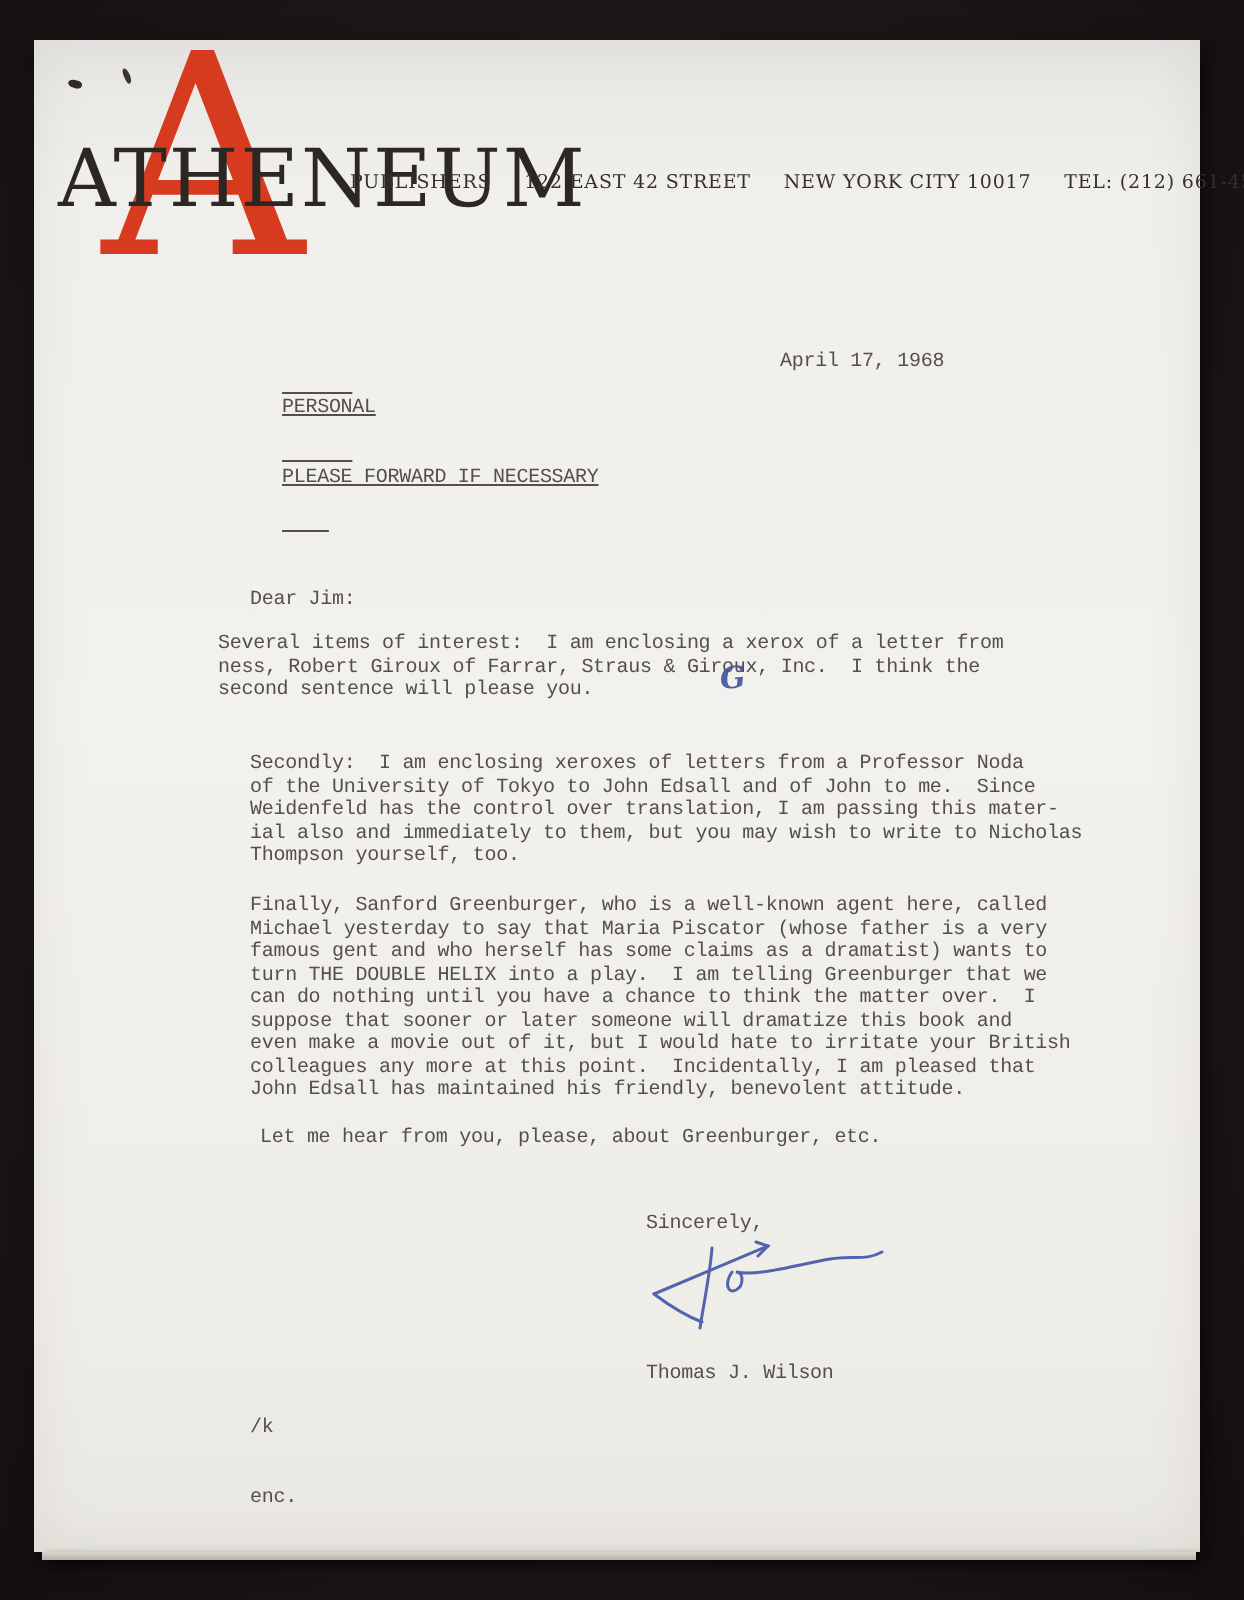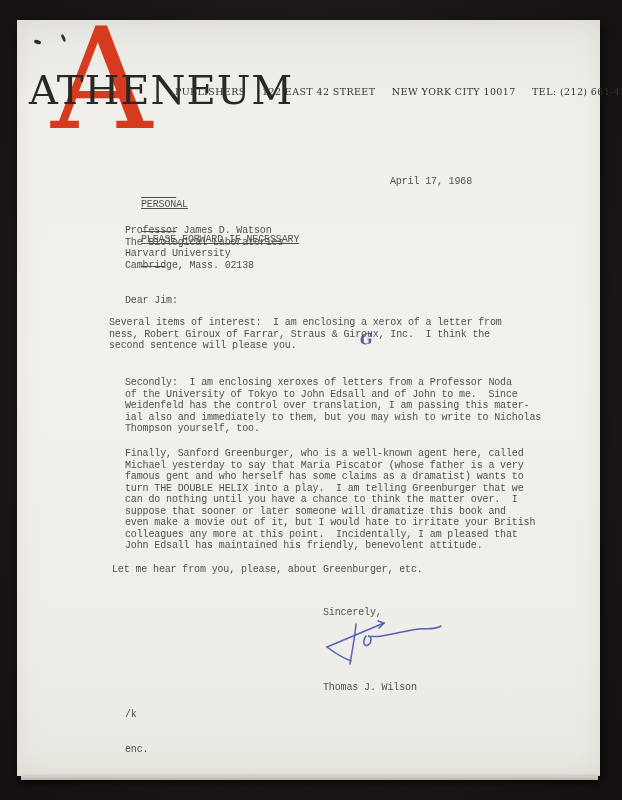--- a/index.html
+++ b/index.html
@@ -68,28 +68,27 @@
       <span>NEW YORK CITY 10017</span>
       <span>TEL: (212) 661-4500</span>
     </div>
 
     <div class="type" style="left:124px;top:156px;text-decoration:underline;">
       <div class="tline">PERSONAL</div>
       <div class="tline">PLEASE FORWARD IF NECESSARY</div>
     </div>
     <div class="type" style="left:338px;top:156px;margin-left:35px;">April 17, 1968</div>
 
-    <div class="type" style="left:108px;top:205px;"><div class="tline">Professor James D. Watson</div><div class="tline">The Biological Laboratories</div><div class="tline">Harvard University</div><div class="tline">Cambridge, Mass. 02138</div></div>
 
     <div class="type" style="left:108px;top:275px;">Dear Jim:</div>
 
     <div class="type" style="left:92px;top:297px;"><div class="tline">Several items of interest:  I am enclosing a xerox of a letter from</div><div class="tline">ness, Robert Giroux of Farrar, Straus &amp; Giroux, Inc.  I think the</div><div class="tline">second sentence will please you.</div></div>
     <div class="type" style="left:108px;top:357px;"><div class="tline">Secondly:  I am enclosing xeroxes of letters from a Professor Noda</div><div class="tline">of the University of Tokyo to John Edsall and of John to me.  Since</div><div class="tline">Weidenfeld has the control over translation, I am passing this mater-</div><div class="tline">ial also and immediately to them, but you may wish to write to Nicholas</div><div class="tline">Thompson yourself, too.</div></div>
     <div class="type" style="left:108px;top:428px;"><div class="tline">Finally, Sanford Greenburger, who is a well-known agent here, called</div><div class="tline">Michael yesterday to say that Maria Piscator (whose father is a very</div><div class="tline">famous gent and who herself has some claims as a dramatist) wants to</div><div class="tline">turn THE DOUBLE HELIX into a play.  I am telling Greenburger that we</div><div class="tline">can do nothing until you have a chance to think the matter over.  I</div><div class="tline">suppose that sooner or later someone will dramatize this book and</div><div class="tline">even make a movie out of it, but I would hate to irritate your British</div><div class="tline">colleagues any more at this point.  Incidentally, I am pleased that</div><div class="tline">John Edsall has maintained his friendly, benevolent attitude.</div></div>
-    <div class="type" style="left:95px;top:544px;"><div class="tline">Let me hear from you, please, about Greenburger, etc.</div></div>
+    <div class="type" style="left:113px;top:544px;"><div class="tline">Let me hear from you, please, about Greenburger, etc.</div></div>
 
     <div class="ink-g">G</div>
 
     <div class="type" style="left:306px;top:587px;">Sincerely,</div>
 
     <svg class="sig" width="132" height="52" viewBox="0 0 132 52">
       <g fill="none" stroke="#5363af" stroke-width="1.5" stroke-linecap="round">
         <path d="M7,30 L64,6"></path>
         <path d="M58,4 L64,6 L59,11"></path>
         <path d="M36,7 C35,20 32,34 30,47"></path>

